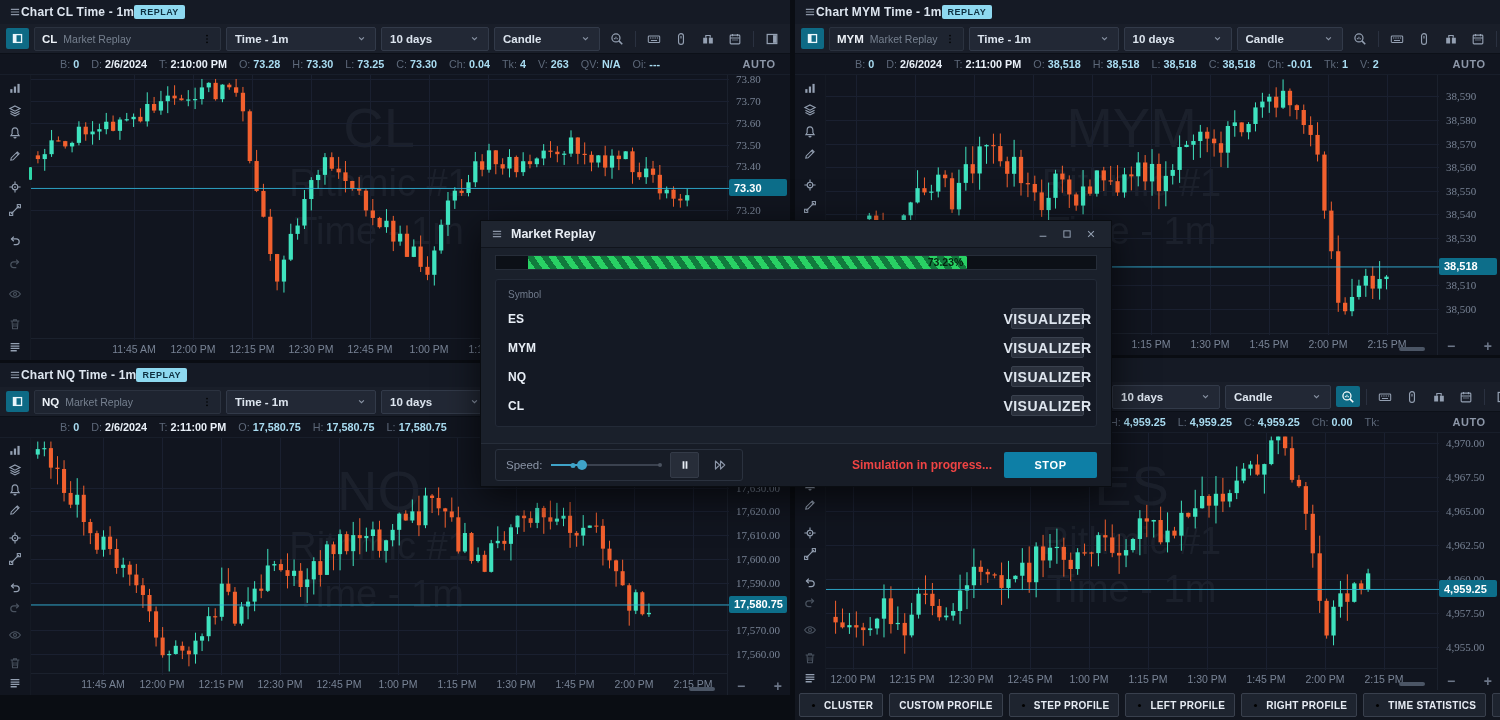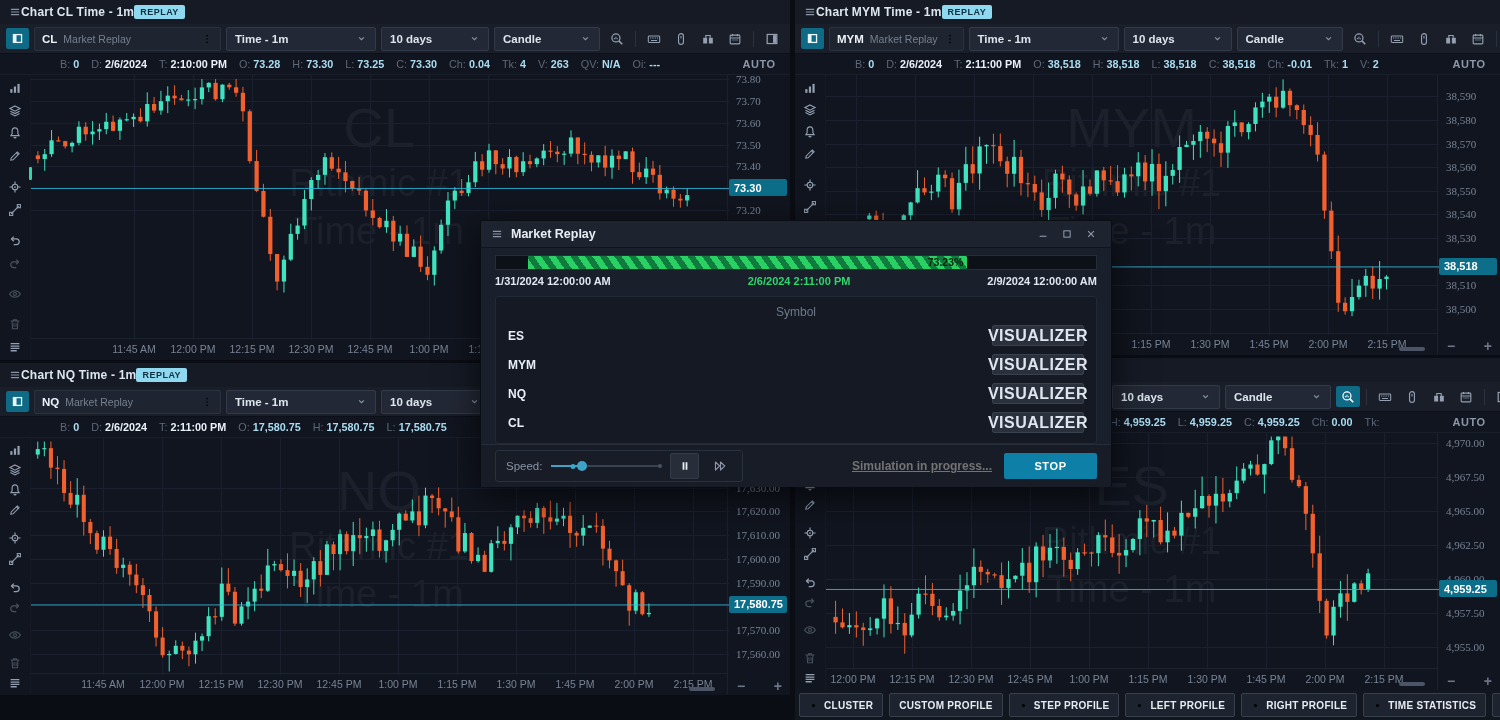--- a/index.html
+++ b/index.html
@@ -63,37 +63,37 @@
   .dlg-titlebar .ttl{font-size:12.5px;font-weight:bold;color:#e8edf4;}
   .dlg-ctrls{margin-left:auto;display:flex;gap:4px;color:#9aa4b4;}
   .dlg-ctrls .icbtn{width:20px;height:18px;}
   .dlg-progress{margin:7px 14px 0;}
   .pbar{height:13px;background:#0c1017;border:1px solid #262d39;position:relative;}
   .pfill{height:100%;position:relative;background:repeating-linear-gradient(55deg,#29d164 0 6px,#117a3d 6px 12px);margin-left:32px;}
   .plabel{position:absolute;right:4px;top:0;font-size:10.5px;font-weight:bold;color:#05230f;line-height:13px;}
   .pdates{display:flex;justify-content:space-between;margin-top:5px;font-size:11px;font-weight:bold;color:#dfe7f0;}
   .pdates .cur{color:#2fd56b;}
   .dlg-symbols{margin:9px 14px 0;background:#141924;border:1px solid #232a37;border-radius:3px;padding:6px 12px 6px;}
-  .shdr{font-size:12px;color:#707a8b;height:18px;line-height:18px;text-align:center;}
+  .shdr{font-size:10px;color:#707a8b;height:18px;line-height:18px;}
   .symrow{height:29px;display:flex;align-items:center;}
   .symrow .nm{font-size:12px;font-weight:bold;color:#e8eef6;}
-  .vizbtn{margin-left:auto;width:92px;height:21px;background:#2a303c;border:1px solid #3a414e;border-radius:2px;
-          color:#dfe6ef;font-size:16px;font-weight:bold;letter-spacing:.5px;display:flex;align-items:center;justify-content:center;}
+  .vizbtn{margin-left:auto;width:73px;height:21px;background:#2a303c;border:1px solid #3a414e;border-radius:2px;
+          color:#dfe6ef;font-size:14px;font-weight:bold;letter-spacing:.5px;display:flex;align-items:center;justify-content:center;}
   .dlg-footer{margin-top:auto;height:42px;flex:none;display:flex;align-items:center;padding:0 14px;background:#171c26;border-top:1px solid #262d39;}
   .speedgrp{display:flex;align-items:center;gap:9px;height:30px;padding:0 10px;border:1px solid #2a313e;border-radius:3px;}
   .speedlbl{font-size:11.5px;color:#8a94a6;}
   .slider{position:relative;width:110px;height:14px;}
   .slider .trk{position:absolute;left:0;right:0;top:6px;height:2px;background:#3b424f;border-radius:1px;}
   .slider .fil{position:absolute;left:0;top:6px;height:2px;background:#3fa3c8;}
   .slider .end{position:absolute;right:-1px;top:5px;width:4px;height:4px;border-radius:50%;background:#4a525f;}
   .slider .hd{position:absolute;top:2px;width:10px;height:10px;border-radius:50%;background:#3fa3c8;transform:translateX(-50%);}
   .slider .hd2{position:absolute;top:4.5px;width:5px;height:5px;border-radius:50%;background:#3fa3c8;transform:translateX(-50%);}
   .pausebtn{width:27px;height:24px;background:#272d39;border:1px solid #343b48;border-radius:2px;display:flex;align-items:center;justify-content:center;color:#e8edf4;}
   .ffwdbtn{width:24px;height:24px;display:flex;align-items:center;justify-content:center;color:#8a94a6;}
-  .status{margin-left:auto;font-size:12px;font-weight:bold;color:#737373;margin-right:12px;text-decoration:underline;}
+  .status{margin-left:auto;font-size:12px;font-weight:bold;color:#ef4444;margin-right:12px;}
   .stopbtn{width:93px;height:26px;background:#0e7fa6;border:none;border-radius:2px;color:#fff;font-size:11px;font-weight:bold;letter-spacing:.6px;font-family:inherit;}
   
   .footerbar{position:absolute;left:795px;top:690px;width:705px;height:30px;background:#12161f;display:flex;align-items:center;padding:0 4px;overflow:hidden;}
   .fbtn{height:22px;flex:none;display:flex;align-items:center;gap:6px;padding:0 9px;margin-right:6px;background:#1e242f;border:1px solid #39404d;border-radius:2px;}
   .fbtn .lb{font-size:10px;font-weight:bold;color:#e6ebf3;letter-spacing:.3px;white-space:nowrap;}
   .fbtn.clip{width:66px;overflow:hidden;margin-right:0;}
   .hidden-defs{position:absolute;width:0;height:0;overflow:hidden;}
 </style>
 </head>
 <body>
@@ -1765,25 +1765,20 @@
             </svg>
           </span>
       </span>
     </div>
     <div class="dlg-progress">
       <div class="pbar">
         <div class="pfill" style="width: 73.23%;">
           <span class="plabel">73.23%</span>
         </div>
       </div>
-      <div class="pdates">
-        <span>1/31/2024 12:00:00 AM</span>
-        <span class="cur">2/6/2024 2:11:00 PM</span>
-        <span>2/9/2024 12:00:00 AM</span>
-      </div>
     </div>
     <div class="dlg-symbols">
       <div class="shdr">Symbol</div>
       <div id="symrows">
           <div class="symrow">
             <span class="nm">ES</span>
             <button class="vizbtn">VISUALIZER</button>
           </div>
           <div class="symrow">
             <span class="nm">MYM</span>

